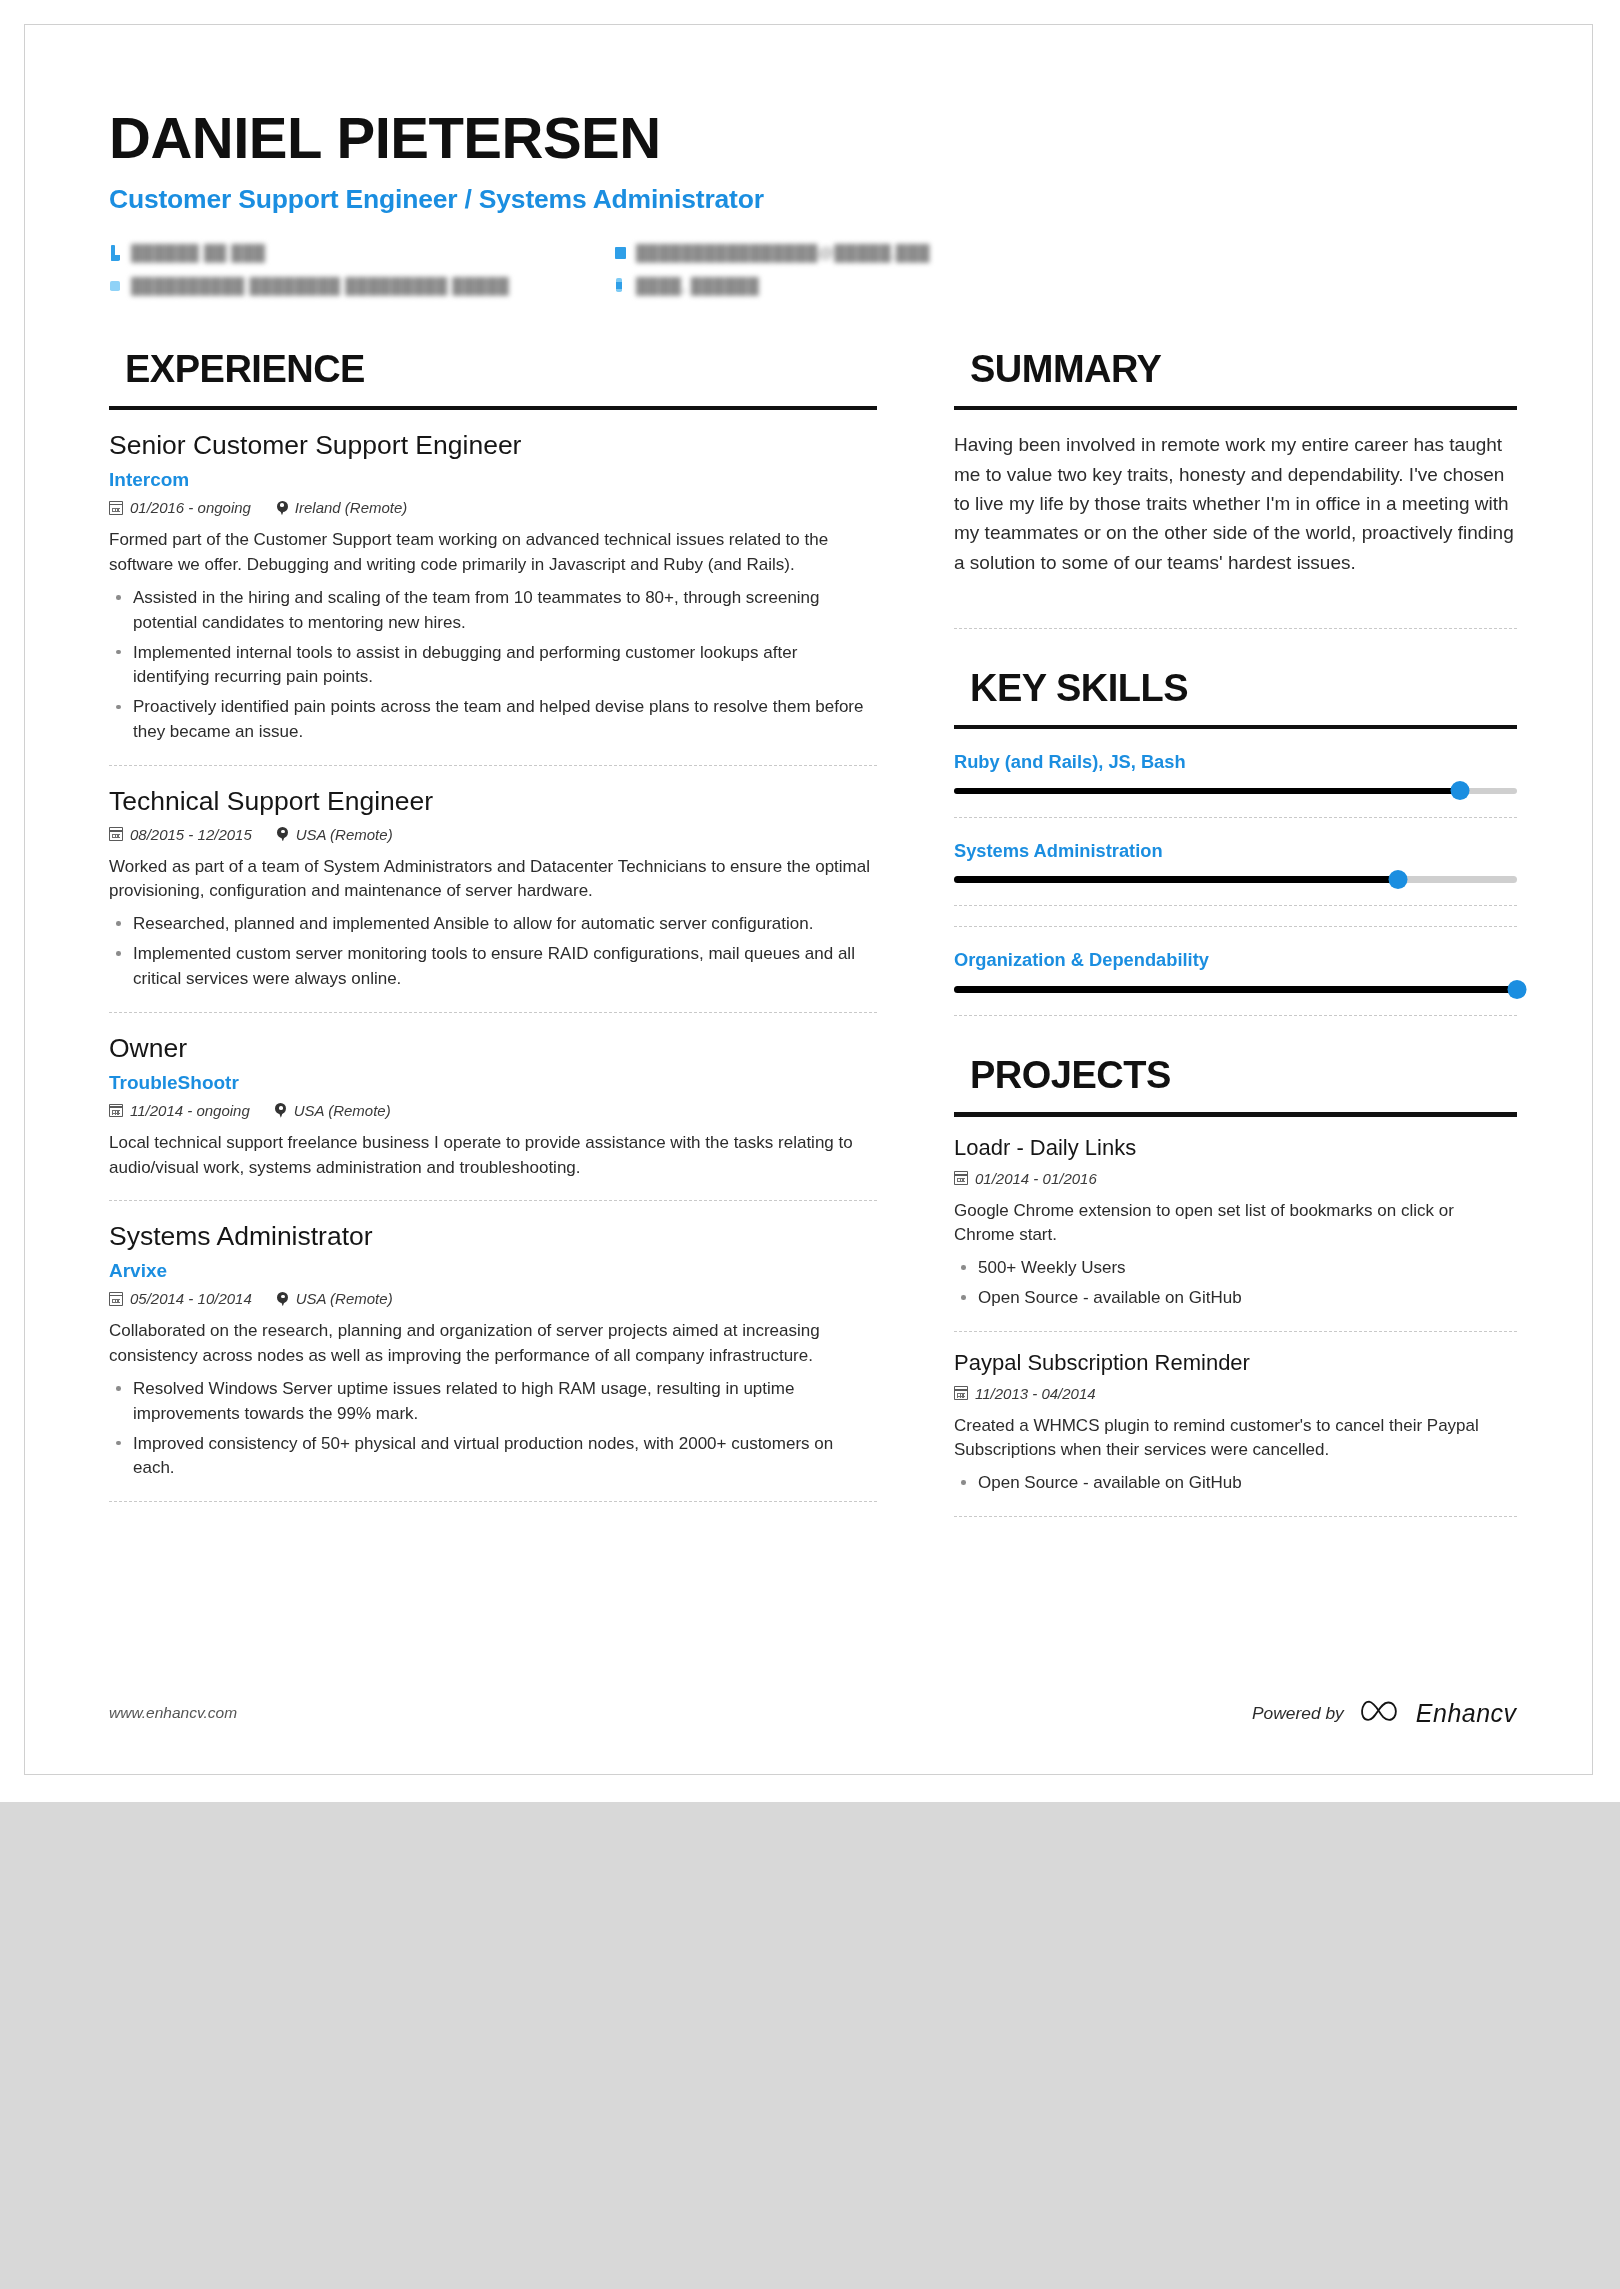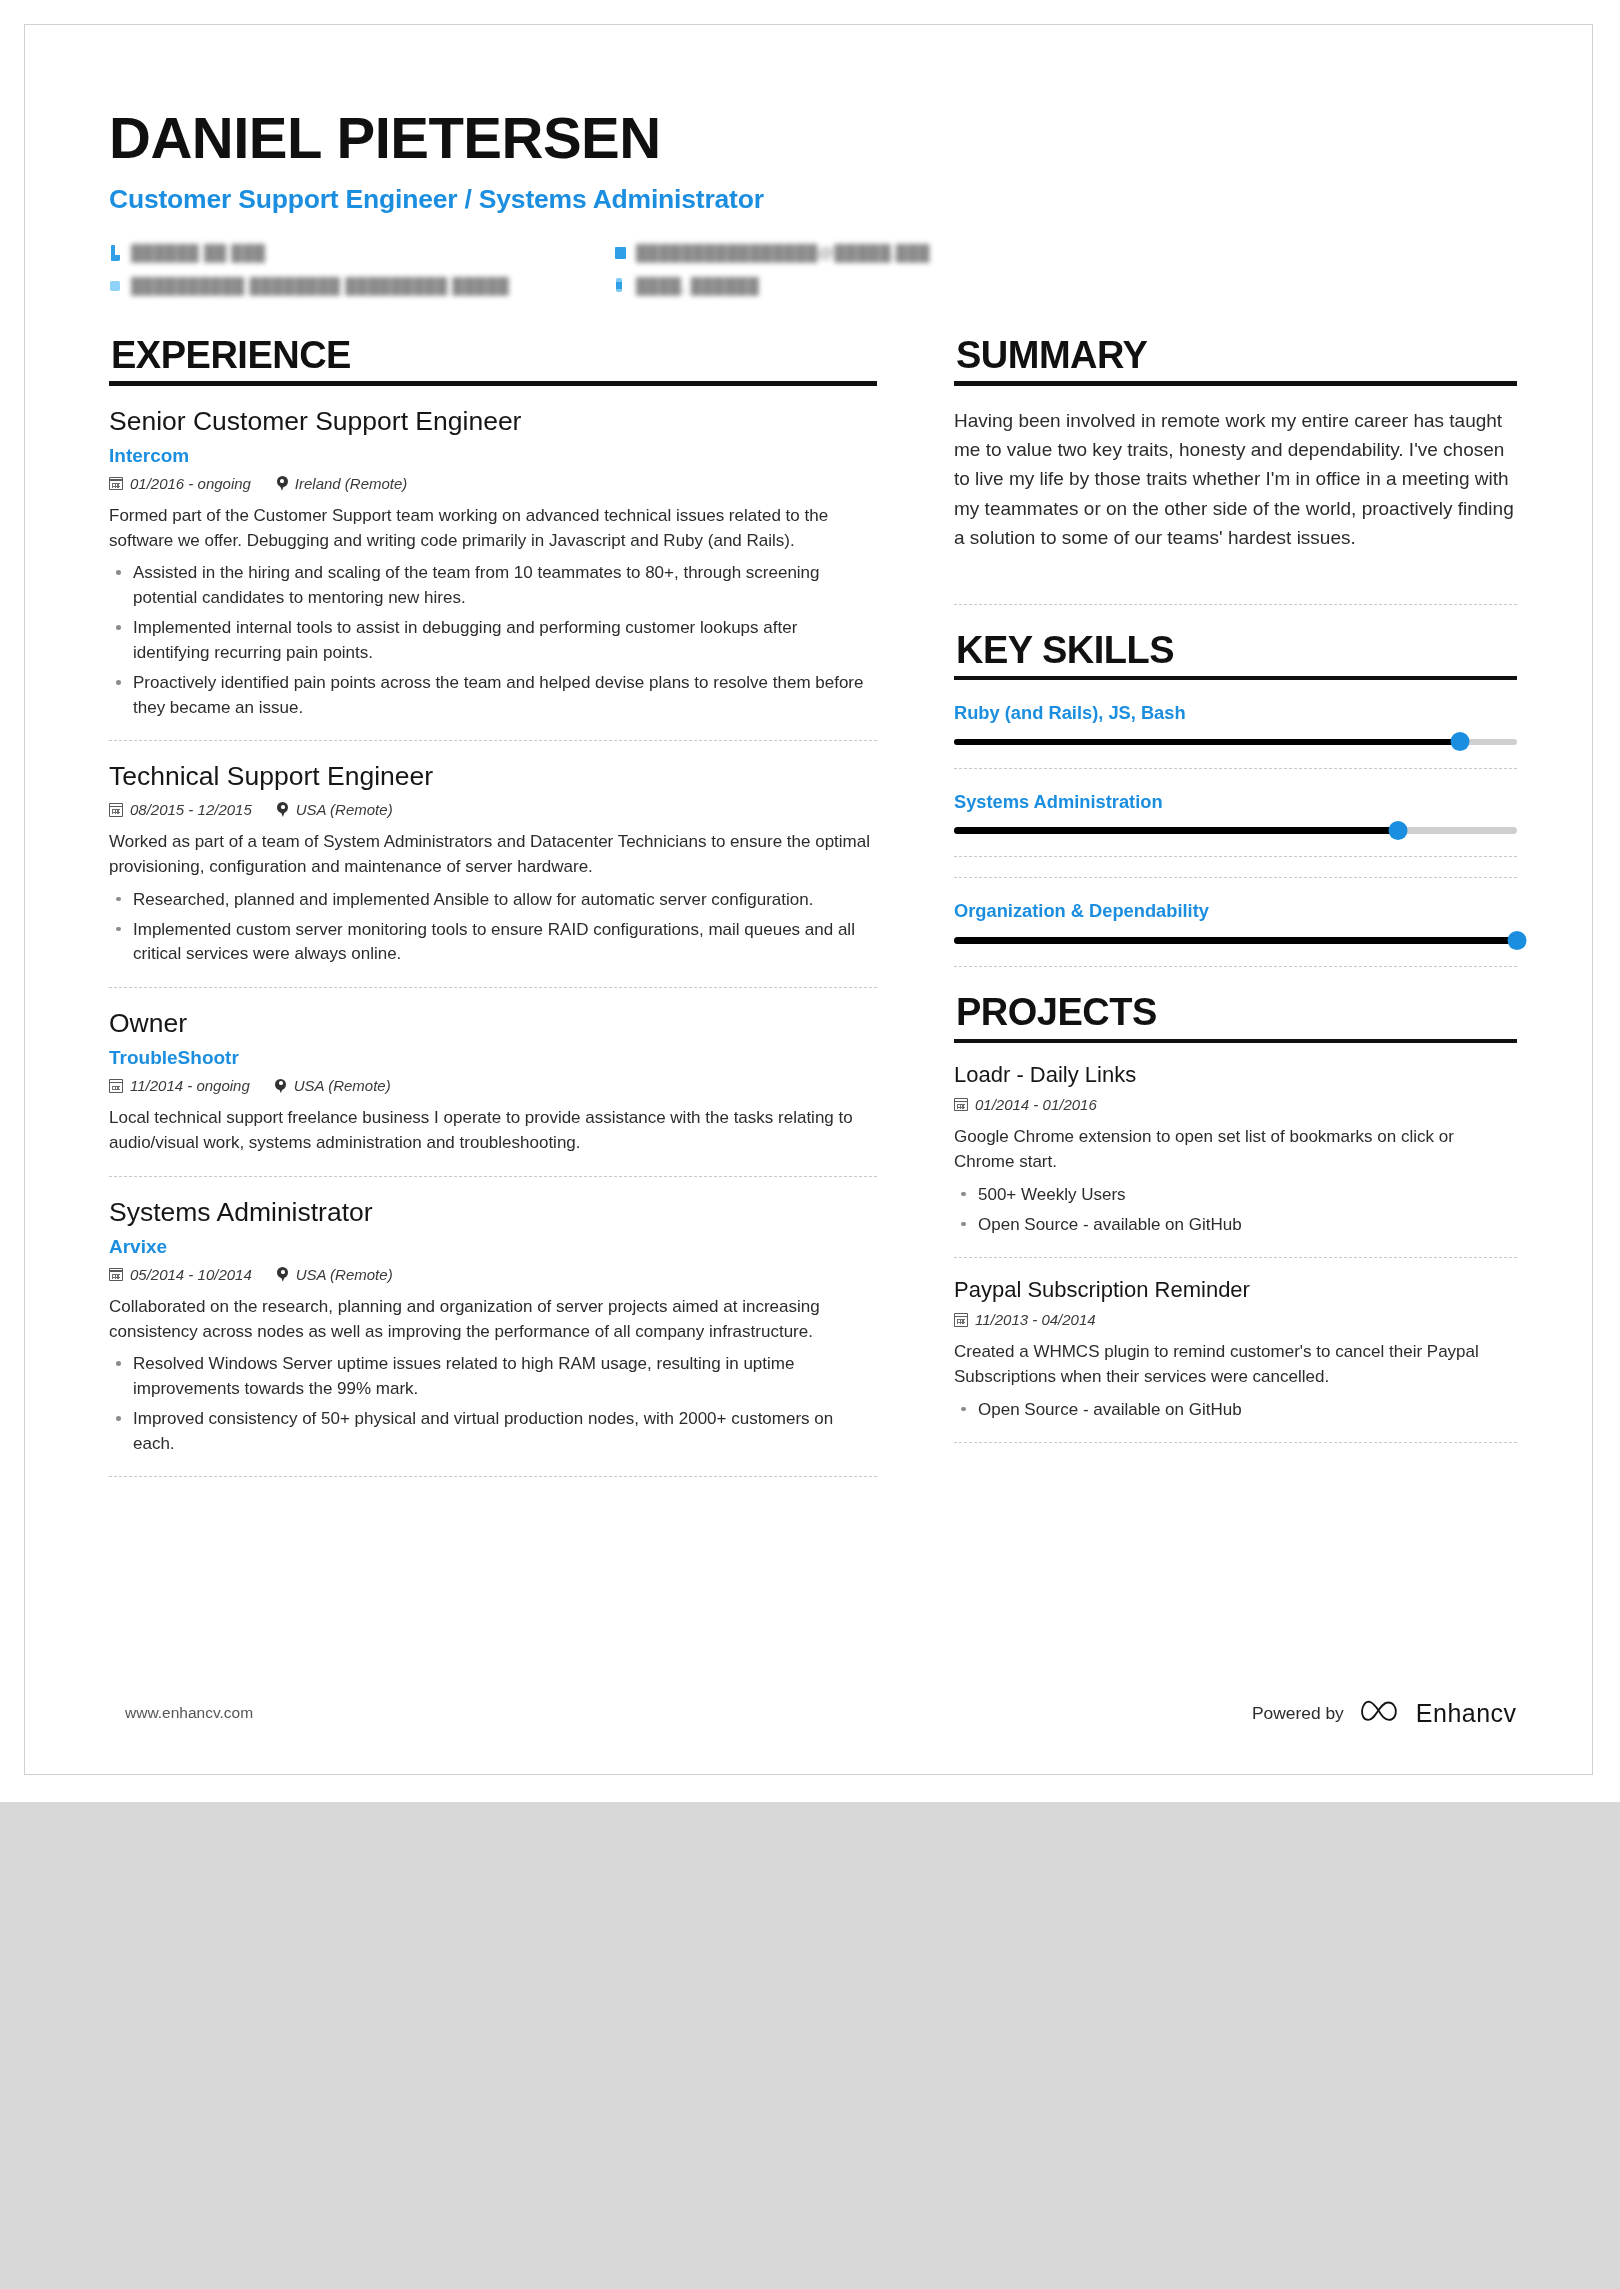--- a/index.html
+++ b/index.html
@@ -118,21 +118,21 @@
     column-gap: 77px;
     margin-top: 37px;
   }
 
   .sec-title {
     font-size: 38px;
     font-weight: 700;
     color: #111111;
     letter-spacing: -0.5px;
     line-height: 1.05;
-    margin: 2px;
+    margin: 16px;
   }
   .sec-rule {
     height: 4.6px;
     background: #111111;
     margin-top: 5.5px;
   }
   .sec-rule.thin { height: 3.7px; }
 
   .entry { padding-top: 20px; }
   .entry-title {
@@ -283,28 +283,29 @@
   .proj-title {
     font-size: 22px;
     font-weight: 400;
     color: #161616;
     line-height: 1.2;
   }
 
   
   .footer {
     position: absolute;
-    left: 100px;
+    left: 84px;
     right: 75px;
     bottom: 44px;
     display: flex;
     align-items: center;
     justify-content: space-between;
     font-size: 15.5px;
     color: #555555;
+    font-style: italic;
   }
   .powered {
     display: flex;
     align-items: center;
     gap: 12px;
     font-size: 17.4px;
     color: #2b2b2b;
   }
   .enhancv-word {
     font-size: 25px;

